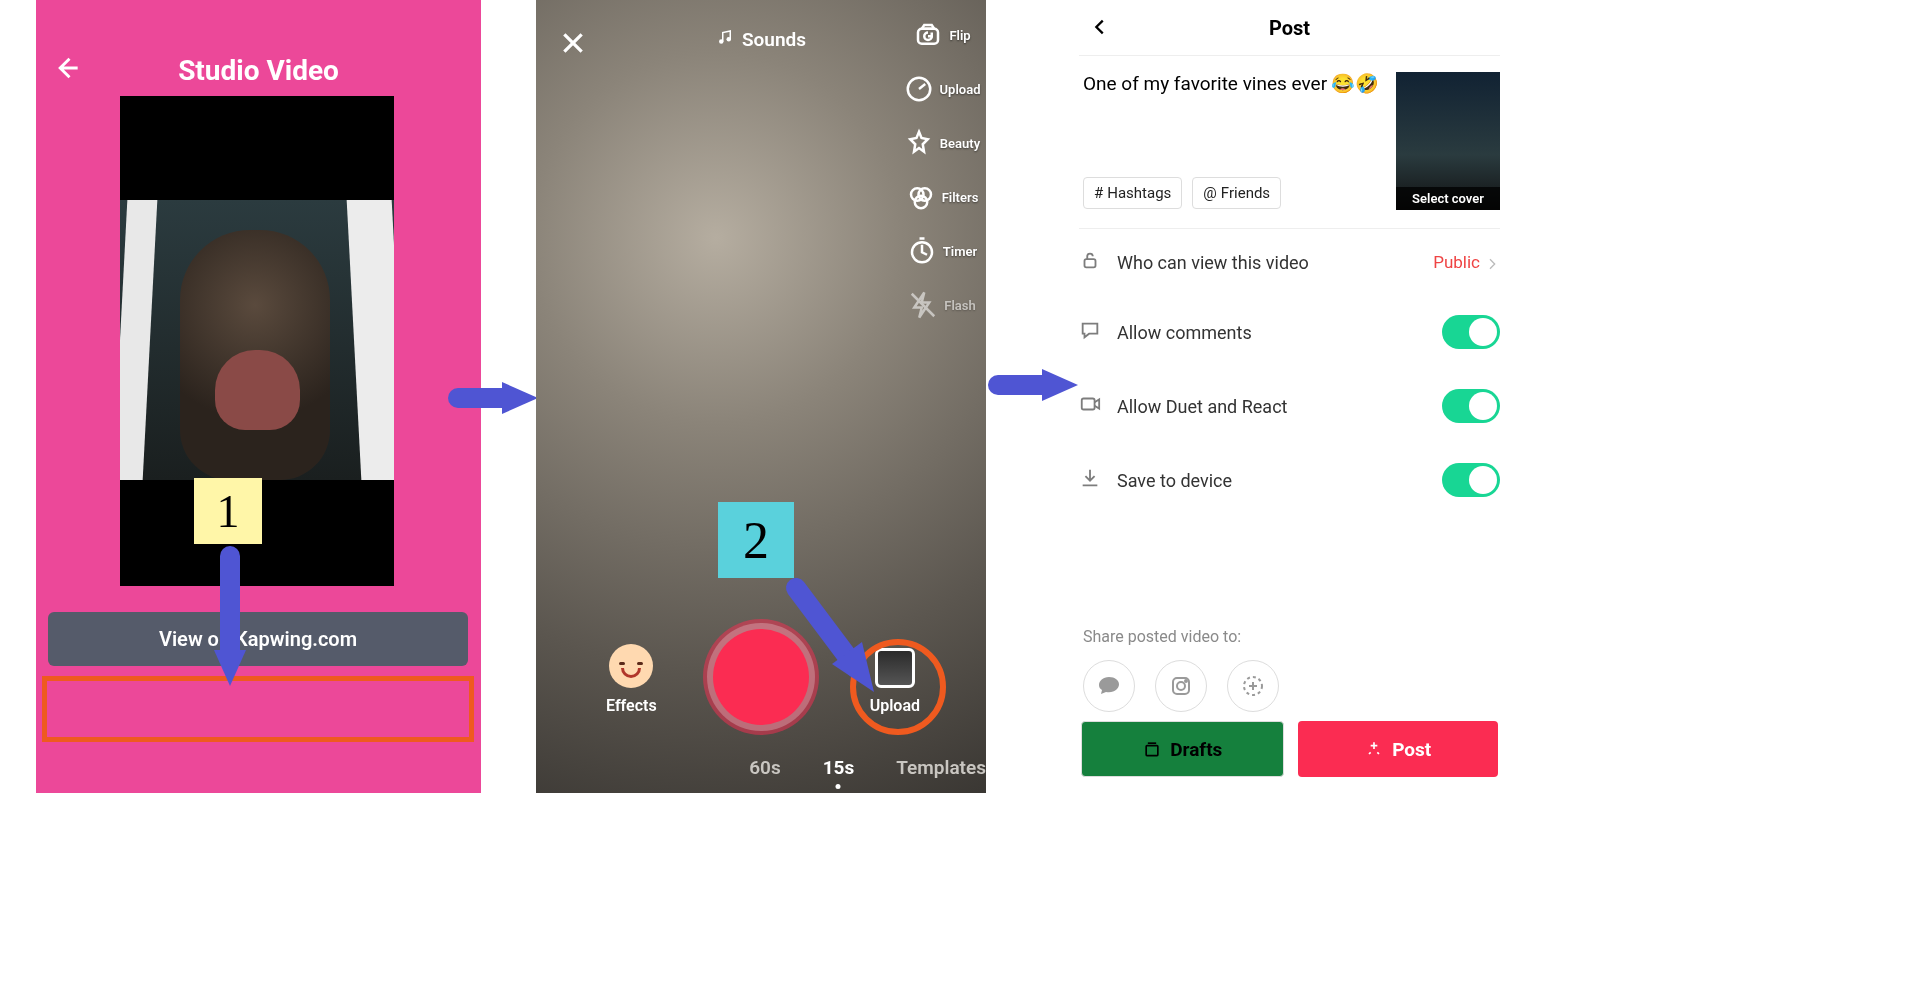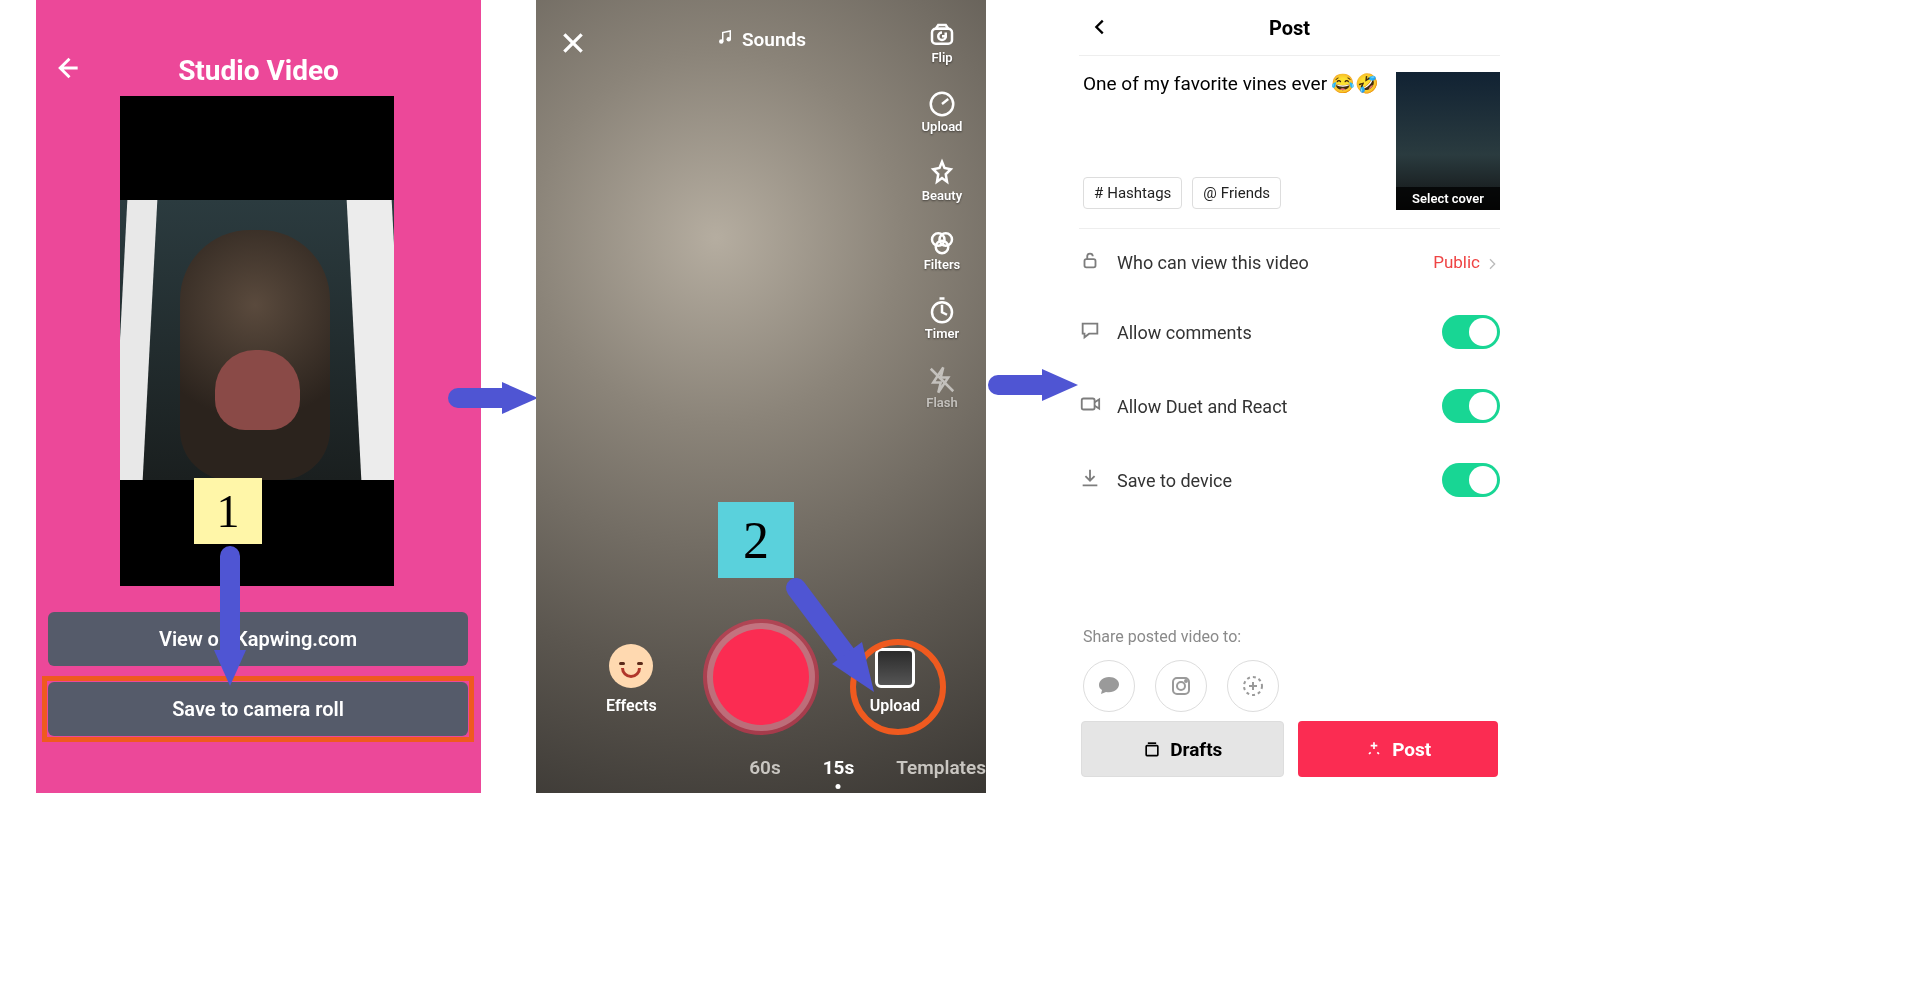--- a/index.html
+++ b/index.html
@@ -61,21 +61,21 @@
     background: radial-gradient(circle at 40% 30%, #b5ada0 0%, #8b8479 30%, #5b564f 70%, #3a3733 100%);
     color:#fff;
   }
   .p2-top { position:absolute; top:28px; left:0; width:100%; display:flex; align-items:flex-end; justify-content:center; }
   .p2-close { position:absolute; left:24px; top:30px; }
   .p2-close svg { width:26px; height:26px; stroke:#fff; stroke-width:3; }
   .p2-sounds { display:flex; align-items:center; gap:8px; font-size:19px; font-weight:600; }
   .p2-sounds svg { width:18px; height:18px; fill:#fff; }
 
   .p2-side { position:absolute; right:14px; top:20px; width:60px; display:flex; flex-direction:column; gap:24px; align-items:center; }
-  .p2-side-item { display:flex; flex-direction:column; align-items:center; font-size:13px; font-weight:600; text-shadow:0 1px 2px rgba(0,0,0,.5);}
+  .p2-side-item { display:flex; flex-direction:row; align-items:center; gap:6px; font-size:13px; font-weight:600; text-shadow:0 1px 2px rgba(0,0,0,.5);}
   .p2-side-item .ico { width:30px; height:30px; display:flex; align-items:center; justify-content:center;}
   .p2-side-item svg { stroke:#fff; fill:none; stroke-width:2; }
 
   .p2-bottom { position:absolute; bottom:0; left:0; width:100%; height:180px; }
   .p2-effects { position:absolute; left:70px; bottom:78px; text-align:center; font-size:16px; font-weight:600;}
   .p2-effects .face { width:44px; height:44px; border-radius:50%; background:#ffd9b0; margin:0 auto 8px; position:relative;}
   .p2-effects .face::before { content:""; position:absolute; left:10px; top:18px; width:6px; height:3px; background:#5a2a1a; border-radius:2px;}
   .p2-effects .face::after  { content:""; position:absolute; right:10px; top:18px; width:6px; height:3px; background:#5a2a1a; border-radius:2px;}
   .p2-effects .smile { position:absolute; left:12px; bottom:10px; width:20px; height:10px; border:3px solid #b0362a; border-top:none; border-radius:0 0 20px 20px;}
   
@@ -126,21 +126,21 @@
   .toggle::after { content:""; position:absolute; right:3px; top:3px; width:28px; height:28px; background:#fff; border-radius:50%;}
 
   .p3-share-label { font-size:16px; color:#8a8a8a; margin-top:110px; margin-bottom:14px; padding-left:4px;}
   .p3-share-icons { display:flex; gap:20px; padding-left:4px;}
   .share-circ { width:52px; height:52px; border:1px solid #ddd; border-radius:50%; display:flex; align-items:center; justify-content:center;}
   .share-circ svg { stroke:#9a9a9a; fill:none; stroke-width:2; width:24px; height:24px;}
   .share-circ.filled svg { fill:#9a9a9a; stroke:none;}
 
   .p3-footer { position:absolute; bottom:16px; left:0; width:100%; display:flex; gap:14px; padding:0 2px;}
   .p3-footer button { flex:1; height:56px; border-radius:4px; font-size:19px; font-weight:700; display:flex; align-items:center; justify-content:center; gap:8px; border:none;}
-  .btn-drafts { background:#e5e5e5; border:1px solid #ddd !important; color:#000;}
+  .btn-drafts { background:#15803d; border:1px solid #ddd !important; color:#000;}
   .btn-post { background:#fb2c52; color:#fff;}
   .btn-drafts svg, .btn-post svg { width:20px; height:20px; stroke:currentColor; fill:none; stroke-width:2;}
 
 </style>
 </head>
 <body>
 
 <div class="panel1">
   <div class="p1-header">
     <span class="p1-back">
@@ -154,21 +154,20 @@
   <div class="p1-video">
     <div class="p1-video-inner">
       <div class="seal-body"></div>
       <div class="seal-mouth"></div>
       <div class="bar-left"></div>
       <div class="bar-right"></div>
     </div>
   </div>
 
   <button class="p1-btn view">View on Kapwing.com</button>
-  <button class="p1-btn save">Save to camera roll</button>
   <div class="p1-highlight"></div>
 </div>
 
 <div class="step-badge step1">1</div>
 <div class="arrow" style="left:210px; top:546px;">
   <svg width="40" height="150">
     <path d="M20 10 L20 110"></path>
     <polygon class="head" points="20,140 4,104 36,104"></polygon>
   </svg>
 </div>

